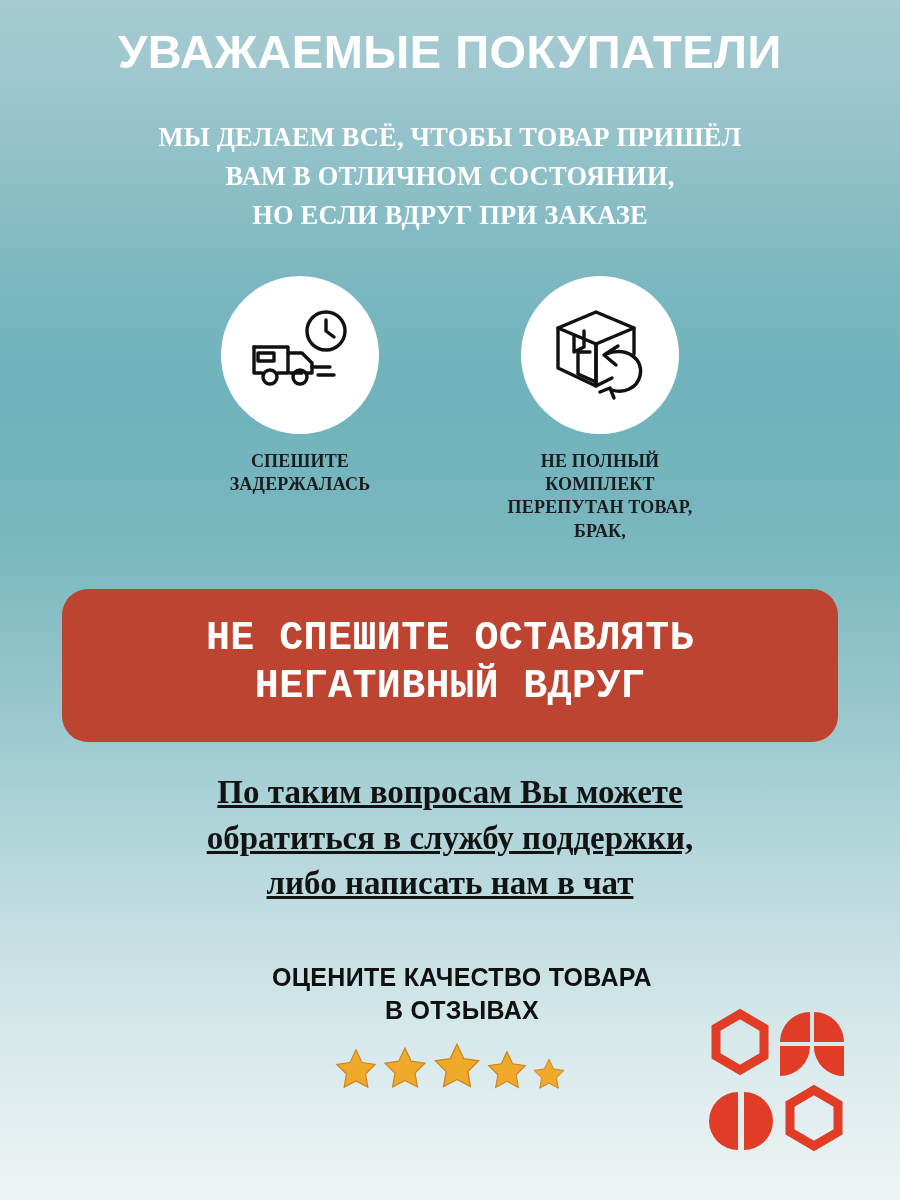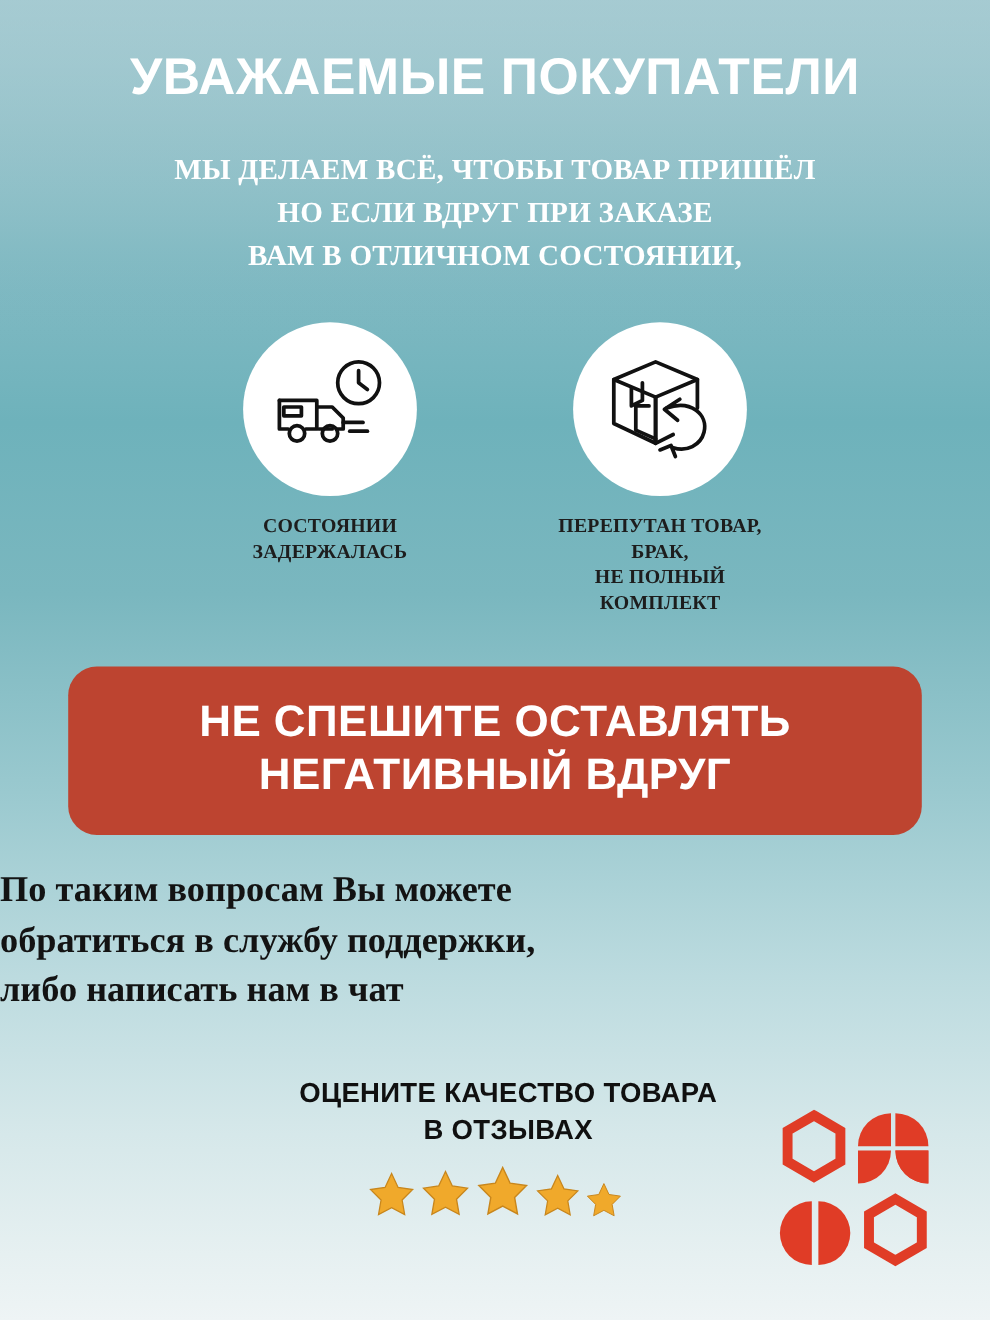--- a/index.html
+++ b/index.html
@@ -40,21 +40,21 @@
     pointer-events: none;
   }
 
   .title {
     position: relative;
     text-align: center;
     color: #ffffff;
     font-weight: bold;
     font-size: 47px;
     letter-spacing: 0.5px;
-    padding-top: 44px;
+    padding-top: 27px;
     line-height: 1.05;
   }
 
   .subtitle {
     position: relative;
     text-align: center;
     color: #ffffff;
     font-family: "Liberation Serif", serif;
     font-weight: bold;
     font-size: 26.5px;
@@ -101,37 +101,38 @@
   .banner {
     position: relative;
     margin: 46px 62px 0 62px;
     background: #bd4430;
     border-radius: 26px;
     padding: 26px 20px 30px 20px;
     text-align: center;
   }
   .banner-line {
     color: #ffffff;
-    font-family: Liberation Sans, sans-serif;
+    font-family: Liberation Mono, monospace;
     font-weight: bold;
     font-size: 40px;
     line-height: 1.22;
     letter-spacing: 0.4px;
     white-space: nowrap;
   }
 
   .support {
     position: relative;
-    text-align: left;
+    text-align: center;
     margin-top: 28px;
     color: #131313;
     font-family: "Liberation Serif", serif;
     font-weight: bold;
     font-size: 33px;
     line-height: 1.38;
+    text-decoration: underline;
   }
   .support div { white-space: nowrap; }
 
   .rate {
     position: relative;
     text-align: center;
     margin-top: 54px;
     color: #101010;
     font-weight: bold;
     font-size: 25px;
@@ -159,22 +160,22 @@
 </style>
 </head>
 <body>
 
 <div class="poster">
 
   <div class="title">УВАЖАЕМЫЕ ПОКУПАТЕЛИ</div>
 
   <div class="subtitle">
     <div>МЫ ДЕЛАЕМ ВСЁ, ЧТОБЫ ТОВАР ПРИШЁЛ</div>
+    <div>ВАМ В ОТЛИЧНОМ СОСТОЯНИИ,</div>
     <div>НО ЕСЛИ ВДРУГ ПРИ ЗАКАЗЕ</div>
-    <div>ВАМ В ОТЛИЧНОМ СОСТОЯНИИ,</div>
   </div>
 
   <div class="icons-row">
 
     <div class="icon-block">
       <div class="icon-circle">
         <svg width="112" height="96" viewBox="0 0 112 96" fill="none" stroke="#111" stroke-width="3.4" stroke-linecap="round" stroke-linejoin="round">
           <circle cx="82" cy="24" r="19"></circle>
           <path d="M82 13 L82 24 L90 30"></path>
           <path d="M10 40 L10 66 L18 66"></path>
@@ -182,42 +183,42 @@
           <path d="M44 46 L58 46 L68 56 L68 66 L62 66"></path>
           <path d="M46 66 L58 66"></path>
           <path d="M14 46 L30 46 L30 54 L14 54 Z"></path>
           <circle cx="26" cy="70" r="7"></circle>
           <circle cx="56" cy="70" r="7"></circle>
           <path d="M68 60 L86 60"></path>
           <path d="M74 68 L90 68"></path>
         </svg>
       </div>
       <div class="icon-caption">
-        <div>СОСТОЯНИИ</div>
+        <div>СПЕШИТЕ</div>
         <div>ЗАДЕРЖАЛАСЬ</div>
       </div>
     </div>
 
     <div class="icon-block">
       <div class="icon-circle">
         <svg width="112" height="106" viewBox="0 0 112 106" fill="none" stroke="#111" stroke-width="3.4" stroke-linecap="round" stroke-linejoin="round">
           <path d="M14 26 L52 10 L90 26 L52 42 Z"></path>
           <path d="M14 26 L14 66 L52 84 L52 42"></path>
           <path d="M90 26 L90 52"></path>
           <path d="M52 42 L52 84 L68 76"></path>
           <path d="M30 34 L30 50 L40 45 L40 29"></path>
           <path d="M46 50 L34 50 L34 72 L52 80"></path>
           <path d="M62 52 C84 44 100 58 96 74 C93 86 80 92 68 88"></path>
           <path d="M74 44 L60 53 L72 63"></path>
           <path d="M70 96 L66 86 L56 90"></path>
         </svg>
       </div>
       <div class="icon-caption">
+        <div>НЕ ПОЛНЫЙ КОМПЛЕКТ</div>
         <div>ПЕРЕПУТАН ТОВАР, БРАК,</div>
-        <div>НЕ ПОЛНЫЙ КОМПЛЕКТ</div>
       </div>
     </div>
 
 
   </div>
 
   <div class="banner">
     <div class="banner-line">НЕ СПЕШИТЕ ОСТАВЛЯТЬ</div>
     <div class="banner-line">НЕГАТИВНЫЙ ВДРУГ</div>
   </div>

